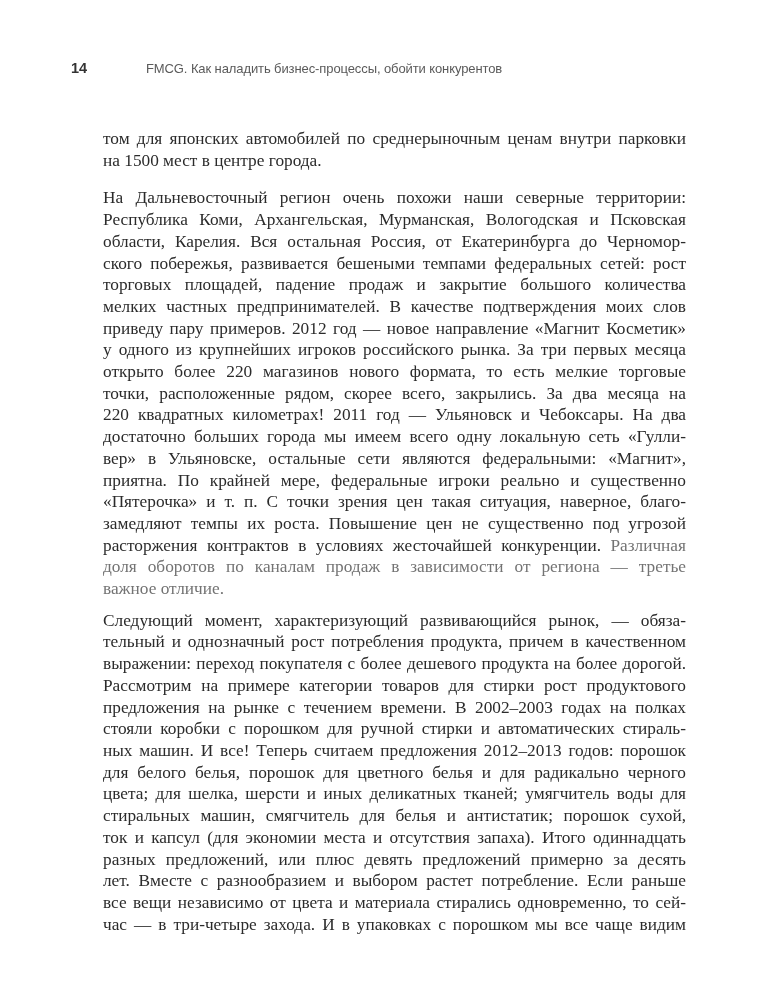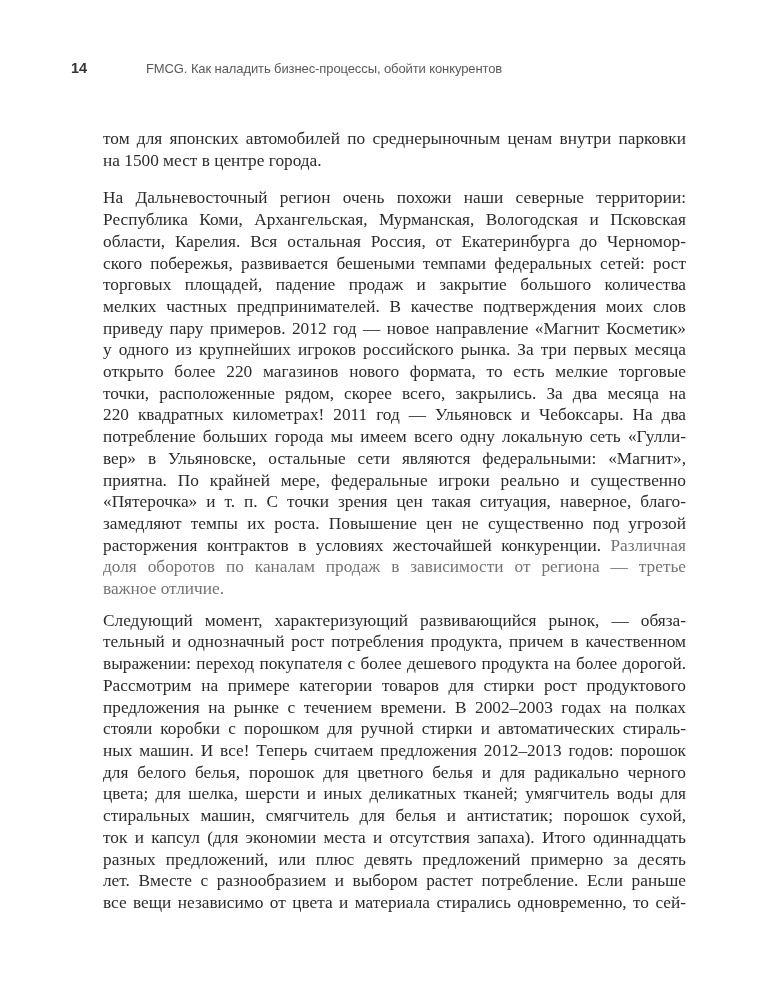--- a/index.html
+++ b/index.html
@@ -45,21 +45,21 @@
     <span class="line">Республика Коми, Архангельская, Мурманская, Вологодская и Псковская</span>
     <span class="line">области, Карелия. Вся остальная Россия, от Екатеринбурга до Черномор-</span>
     <span class="line">ского побережья, развивается бешеными темпами федеральных сетей: рост</span>
     <span class="line">торговых площадей, падение продаж и закрытие большого количества</span>
     <span class="line">мелких частных предпринимателей. В качестве подтверждения моих слов</span>
     <span class="line">приведу пару примеров. 2012 год — новое направление «Магнит Косметик»</span>
     <span class="line">у одного из крупнейших игроков российского рынка. За три первых месяца</span>
     <span class="line">открыто более 220 магазинов нового формата, то есть мелкие торговые</span>
     <span class="line">точки, расположенные рядом, скорее всего, закрылись. За два месяца на</span>
     <span class="line">220 квадратных километрах! 2011 год — Ульяновск и Чебоксары. На два</span>
-    <span class="line">потребление больших города мы имеем всего одну локальную сеть «Гулли-</span>
+    <span class="line">достаточно больших города мы имеем всего одну локальную сеть «Гулли-</span>
     <span class="line">вер» в Ульяновске, остальные сети являются федеральными: «Магнит»,</span>
     <span class="line">приятна. По крайней мере, федеральные игроки реально и существенно</span>
     <span class="line">«Пятерочка» и т. п. С точки зрения цен такая ситуация, наверное, благо-</span>
     <span class="line">замедляют темпы их роста. Повышение цен не существенно под угрозой</span>
     <span class="line"><span>расторжения контрактов в условиях жесточайшей конкуренции. </span><span class="bold">Различная</span></span>
     <span class="line bold">доля оборотов по каналам продаж в зависимости от региона — третье</span>
     <span class="line last bold">важное отличие.</span>
   </p>
 
   <p class="para" style="margin-top:10px;">
@@ -70,14 +70,15 @@
     <span class="line">предложения на рынке с течением времени. В 2002–2003 годах на полках</span>
     <span class="line">стояли коробки с порошком для ручной стирки и автоматических стираль-</span>
     <span class="line">ных машин. И все! Теперь считаем предложения 2012–2013 годов: порошок</span>
     <span class="line">для белого белья, порошок для цветного белья и для радикально черного</span>
     <span class="line">цвета; для шелка, шерсти и иных деликатных тканей; умягчитель воды для</span>
     <span class="line">стиральных машин, смягчитель для белья и антистатик; порошок сухой,</span>
     <span class="line">ток и капсул (для экономии места и отсутствия запаха). Итого одиннадцать</span>
     <span class="line">разных предложений, или плюс девять предложений примерно за десять</span>
     <span class="line">лет. Вместе с разнообразием и выбором растет потребление. Если раньше</span>
     <span class="line">все вещи независимо от цвета и материала стирались одновременно, то сей-</span>
+    <span class="line">час — в три-четыре захода. И в упаковках с порошком мы все чаще видим</span>
   </p>
 </div>
 
 </body></html>

